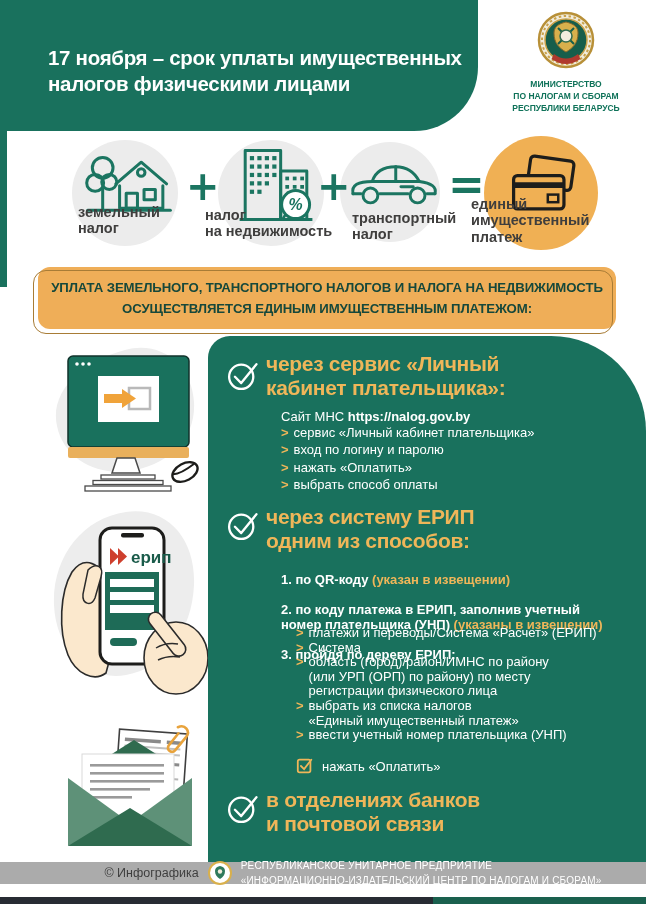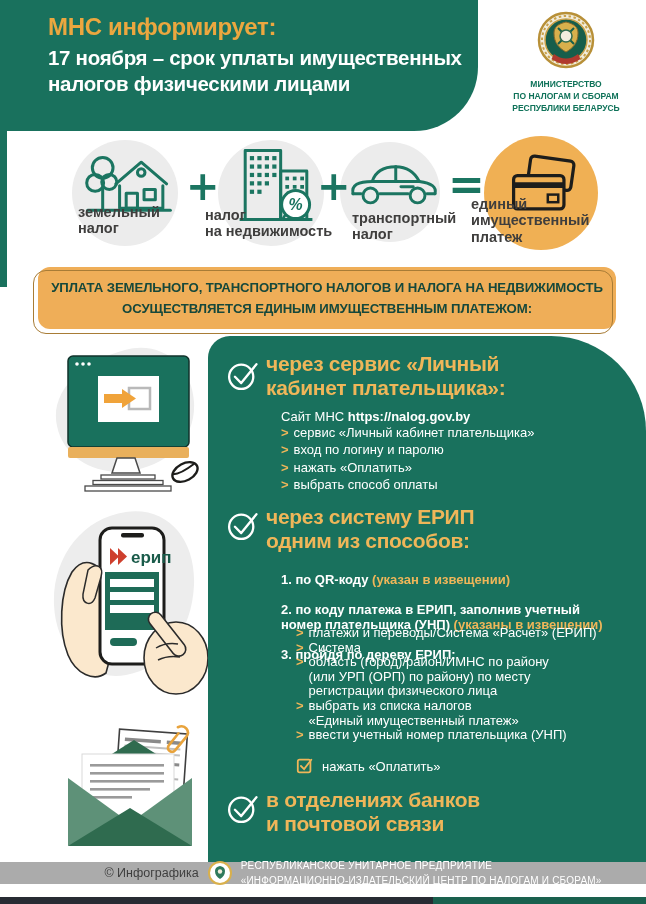--- a/index.html
+++ b/index.html
@@ -61,21 +61,20 @@
 
   .illu{position:absolute;}
 </style>
 </head>
 <body>
 
 <div class="page">
 
   <div class="header"></div>
   <div class="left-strip"></div>
-  <div class="header-title">МНС информирует:</div>
   <div class="header-sub">17 ноября – срок уплаты имущественных
 налогов физическими лицами</div>
 
   <div class="ministry">
     <svg width="64" height="62" viewBox="0 0 64 62">
       <circle cx="32" cy="30" r="27" fill="#F2EDDD" stroke="#B89038" stroke-width="2.5"></circle>
       <circle cx="32" cy="30" r="24" fill="none" stroke="#C9A24B" stroke-width="2" stroke-dasharray="2.5,2.5"></circle>
       <circle cx="32" cy="30" r="21" fill="#175E4B" stroke="#C9A24B" stroke-width="1.5"></circle>
       <path d="M32 12 c8 2 12 5 12 11 c0 10-5 15-12 19 c-7-4-12-9-12-19 c0-6 4-9 12-11 z" fill="#D8B04C" stroke="#8A6A2A" stroke-width="1"></path>
       <path d="M24 18 L40 34 M40 18 L24 34" stroke="#175E4B" stroke-width="2"></path>

